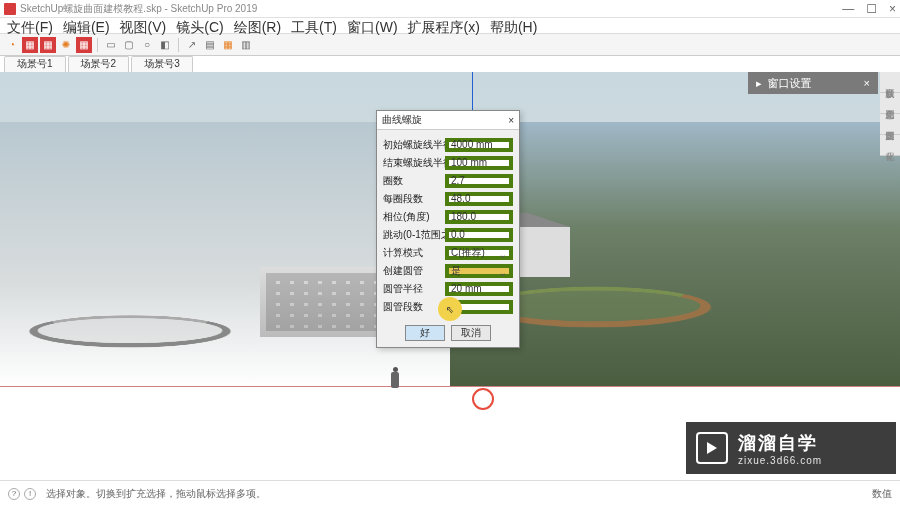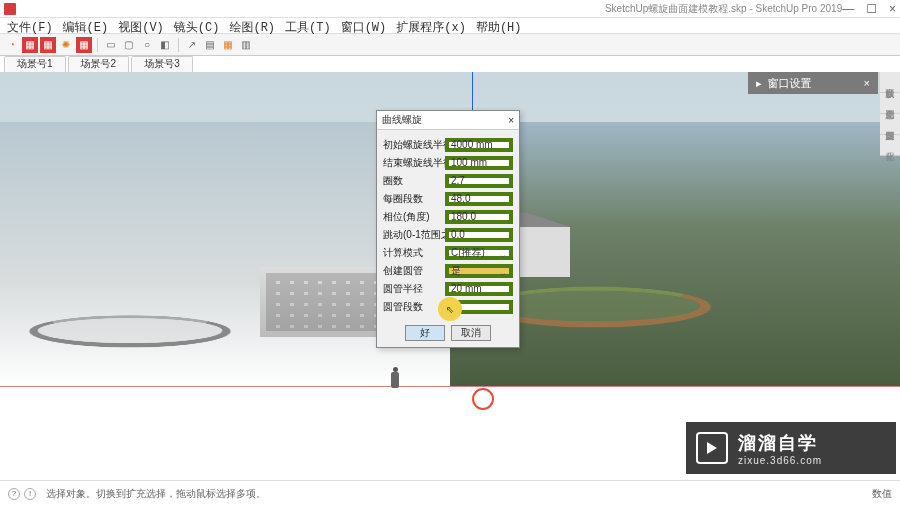--- a/index.html
+++ b/index.html
@@ -1,22 +1,22 @@
 <!DOCTYPE html>
 <html><head>
 <meta charset="utf-8">
 <style>
   * { box-sizing: border-box; margin: 0; padding: 0; font-family: "Microsoft YaHei", Arial, sans-serif; }
   body { width: 900px; height: 506px; background: #fff; position: relative; overflow: hidden; font-size: 11px; color: #333; }
   .titlebar { height: 18px; background: #fff; display: flex; align-items: center; padding: 0 4px; border-bottom: 1px solid #e0e0e0; }
   .titlebar .appicon { width: 12px; height: 12px; background: #d63c3c; margin-right: 4px; border-radius: 1px; }
-  .titlebar .title { color: #888; font-size: 10px; flex: 1; white-space: nowrap; overflow: hidden; text-align: right; }
+  .titlebar .title { color: #888; font-size: 10px; flex: 1; white-space: nowrap; overflow: hidden; }
   .titlebar .winbtns { display: flex; gap: 12px; color: #666; font-size: 12px; }
   .menubar { height: 16px; background: #fff; display: flex; padding: 0 4px; gap: 4px; border-bottom: 1px solid #ddd; }
-  .menubar span { font-size: 12px; color: #333; padding: 1px 3px; white-space: nowrap; font-family: Liberation Mono, monospace; }
+  .menubar span { font-size: 14px; color: #333; padding: 1px 3px; white-space: nowrap; }
   .toolbar { height: 22px; background: #f5f5f5; display: flex; align-items: center; padding: 2px 4px; gap: 2px; border-bottom: 1px solid #ccc; }
   .tbtn { width: 16px; height: 16px; display:inline-flex; align-items:center; justify-content:center; font-size:10px; }
   .tbtn.red { background: #d63c3c; color:#fff; }
   .tbtn.orange { color:#e67e22; }
   .tbtn.gray { color:#666; }
   .tsep { width:1px; height:14px; background:#ccc; margin:0 3px; }
   .scenetabs { height: 16px; background:#fff; display:flex; gap:2px; padding:0 4px; }
   .scenetabs span { font-size:10px; color:#333; padding:0 12px; border:1px solid #ccc; border-bottom:none; border-radius:2px 2px 0 0; background:#f8f8f8; }
   .viewport { position:absolute; top:72px; left:0; right:0; bottom:26px; background:linear-gradient(#c8d8de 0%, #d8e0e2 50%, #e8e8e8 100%); overflow:hidden; }
   .scene-img { position:absolute; top:50px; left:0; right:0; height:265px; display:flex; }

